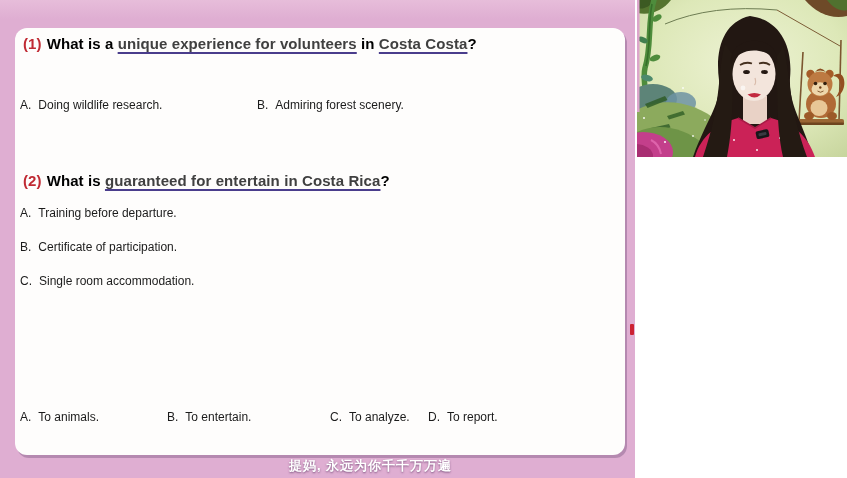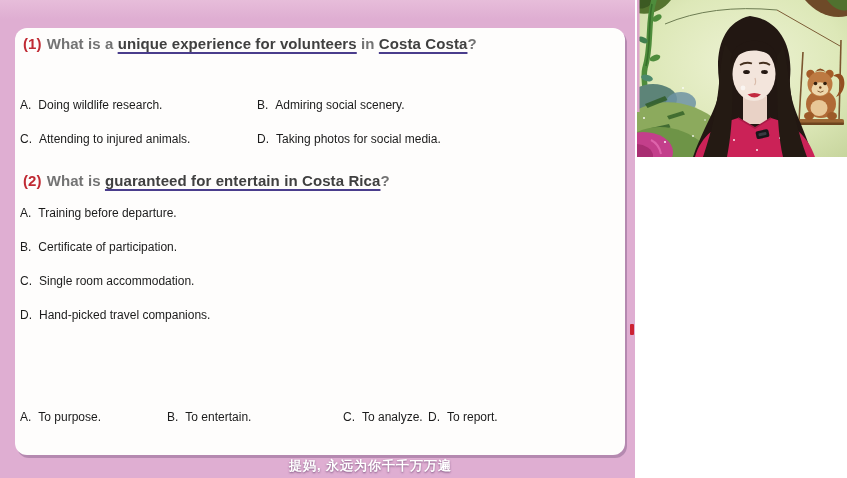--- a/index.html
+++ b/index.html
@@ -13,21 +13,21 @@
     background:linear-gradient(180deg,#e7bdda 0%,#dfaed2 4%,#dfaed2 100%);
   }
   
   .quiz-card{
     position:absolute;left:15px;top:28px;width:610px;height:427px;
     background:#fefdfc;border-radius:12px;
     box-shadow:2px 3px 0 rgba(145,108,148,0.55);
   }
   .q-head{position:absolute;left:8px;white-space:nowrap;font-size:15px;font-weight:600;letter-spacing:.1px;}
   .qnum{color:#c02a33;font-weight:700;margin-right:5px;}
-  .qred{color:#737373;text-align:center;}
+  .qred{color:#000000;text-align:center;}
   .qul{color:#404040;text-decoration:underline;text-decoration-color:#4a3d8c;text-underline-offset:3px;text-decoration-thickness:1.5px;}
   .opt{position:absolute;white-space:nowrap;font-size:12px;color:#1b1b1b;}
   .opt .lbl{margin-right:7px;}
   
   .subtitle{
     position:absolute;left:0;top:456px;width:741px;height:22px;line-height:20px;
     text-align:center;color:#ffffff;font-size:13px;font-weight:700;letter-spacing:1px;
     text-shadow:0 1px 2px rgba(96,58,104,0.75);
   }
   
@@ -50,52 +50,43 @@
 
     <div class="quiz-card">
 
       <div class="q-head" style="top:7px">
         <span class="qnum">(1)</span><span class="qred">What is a </span><span class="qul">unique experience for volunteers</span><span class="qred"> in </span><span class="qul">Costa Costa</span><span class="qred">?</span>
       </div>
       <div class="opt" style="left:5px;top:70px">
         <span class="lbl">A.</span><span>Doing wildlife research.</span>
       </div>
       <div class="opt" style="left:242px;top:70px">
-        <span class="lbl">B.</span><span>Admiring social scenery.</span>
-      </div>
-      <div class="opt" style="left:5px;top:104px">
-        <span class="lbl">C.</span><span>Attending to injured animals.</span>
-      </div>
-      <div class="opt" style="left:242px;top:104px">
-        <span class="lbl">D.</span><span>Taking photos for social media.</span>
+        <span class="lbl">B.</span><span>Admiring forest scenery.</span>
       </div>
 
       <div class="q-head" style="top:144px">
         <span class="qnum">(2)</span><span class="qred">What is </span><span class="qul">guaranteed for entertain in Costa Rica</span><span class="qred">?</span>
       </div>
       <div class="opt" style="left:5px;top:178px">
         <span class="lbl">A.</span><span>Training before departure.</span>
       </div>
       <div class="opt" style="left:5px;top:246px">
         <span class="lbl">C.</span><span>Single room accommodation.</span>
       </div>
       <div class="opt" style="left:5px;top:212px">
         <span class="lbl">B.</span><span>Certificate of participation.</span>
       </div>
-      <div class="opt" style="left:5px;top:280px">
-        <span class="lbl">D.</span><span>Hand-picked travel companions.</span>
-      </div>
 
       <div class="opt" style="left:5px;top:382px">
-        <span class="lbl">A.</span><span>To purpose.</span>
+        <span class="lbl">A.</span><span>To animals.</span>
       </div>
       <div class="opt" style="left:152px;top:382px">
         <span class="lbl">B.</span><span>To entertain.</span>
       </div>
-      <div class="opt" style="left:328px;top:382px">
+      <div class="opt" style="left:315px;top:382px">
         <span class="lbl">C.</span><span>To analyze.</span>
       </div>
       <div class="opt" style="left:413px;top:382px">
         <span class="lbl">D.</span><span>To report.</span>
       </div>
 
     </div>
 
     <div class="subtitle">提妈, 永远为你千千万万遍</div>
   </div>

